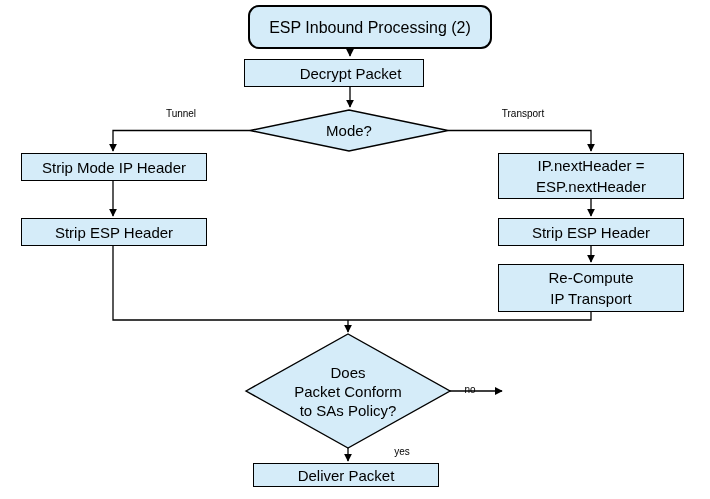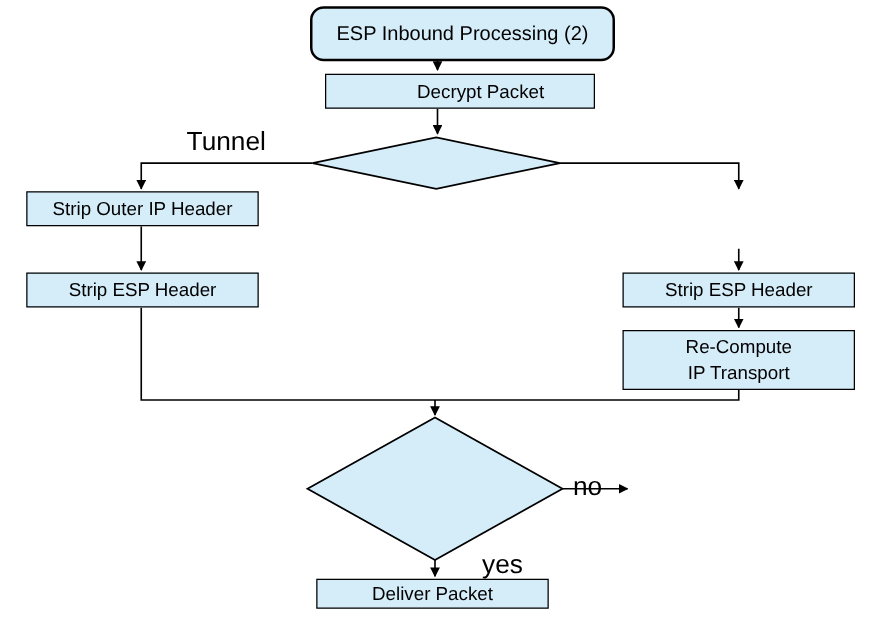--- a/index.html
+++ b/index.html
@@ -41,21 +41,21 @@
     text-align:center;
     font-size:15px;
     line-height:19px;
     white-space:pre-line;
     pointer-events:none;
   }
   .edge-label{
     position:absolute;
     display:flex;align-items:center;justify-content:center;
     text-align:center;
-    font-size:21px;
+    font-size:10px;
   }
   polyline,line{fill:none;stroke:var(--line-color);stroke-width:1.3px;}
   polygon.diamond{fill:var(--node-fill);stroke:var(--node-border);stroke-width:1.4px;}
 </style>
 </head>
 <body>
 
 <div id="canvas">
 
   <svg id="wires" viewBox="0 0 710 499" xmlns="http://www.w3.org/2000/svg">
@@ -89,37 +89,44 @@
 
     <polygon class="diamond" points="246,391 348,334 450,391 348,448"></polygon>
 
     <line x1="450" y1="391" x2="502" y2="391" marker-end="url(#arrow)"></line>
 
     <line x1="348" y1="448" x2="348" y2="461" marker-end="url(#arrow)"></line>
   </svg>
 
   <div class="node rounded" style="left:228px;top:5px;width:244px;height:44px;margin-left:20px;">ESP Inbound Processing (2)</div>
 
-  <div class="node" style="left:260px;top:59px;width:216px;height:28px;padding-left:33px;">Decrypt Packet</div>
+  <div class="node" style="left:244px;top:59px;width:180px;height:28px;padding-left:33px;">Decrypt Packet</div>
 
+  <div class="diamond-label" style="left:289px;top:119px;width:120px;height:23px;">Mode?</div>
 
-  <div class="node" style="left:21px;top:153px;width:186px;height:28px;">Strip Outer IP Header</div>
+  <div class="node" style="left:21px;top:153px;width:186px;height:28px;">Strip Mode IP Header</div>
 
   <div class="node" style="left:21px;top:218px;width:186px;height:28px;">Strip ESP Header</div>
 
+  <div class="node" style="left:498px;top:153px;width:186px;height:46px;">IP.nextHeader =
+ESP.nextHeader</div>
 
   <div class="node" style="left:498px;top:218px;width:186px;height:28px;">Strip ESP Header</div>
 
   <div class="node" style="left:498px;top:264px;width:186px;height:48px;">Re-Compute
 IP Transport</div>
 
+  <div class="diamond-label" style="left:268px;top:361px;width:160px;height:60px;">Does
+Packet Conform
+to SAs Policy?</div>
 
 
   <div class="node" style="left:253px;top:463px;width:186px;height:24px;">Deliver Packet</div>
 
   <div class="edge-label" style="left:141px;top:104px;width:80px;height:19px;">Tunnel</div>
 
+  <div class="edge-label" style="left:483px;top:104px;width:80px;height:19px;">Transport</div>
 
   <div class="edge-label" style="left:450px;top:380px;width:40px;height:19px;">no</div>
 
   <div class="edge-label" style="left:380px;top:442px;width:44px;height:19px;">yes</div>
 
 </div>
 
 </body></html>

